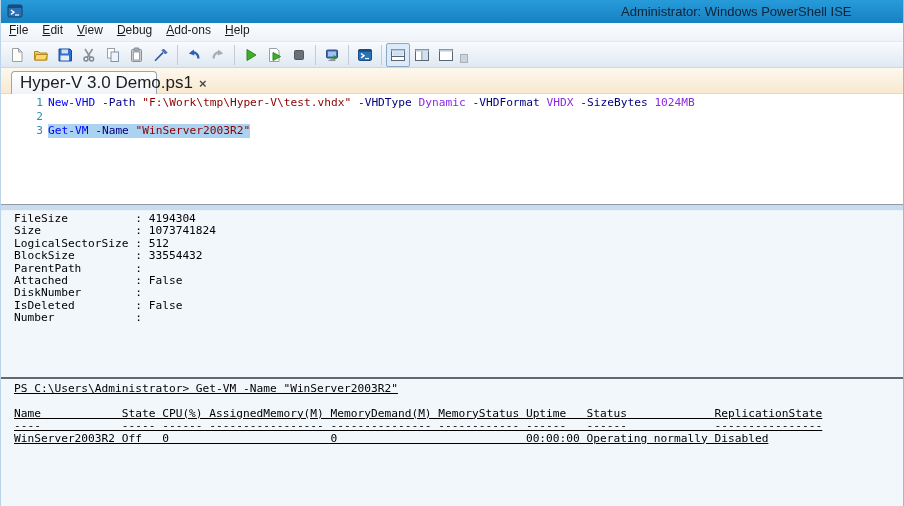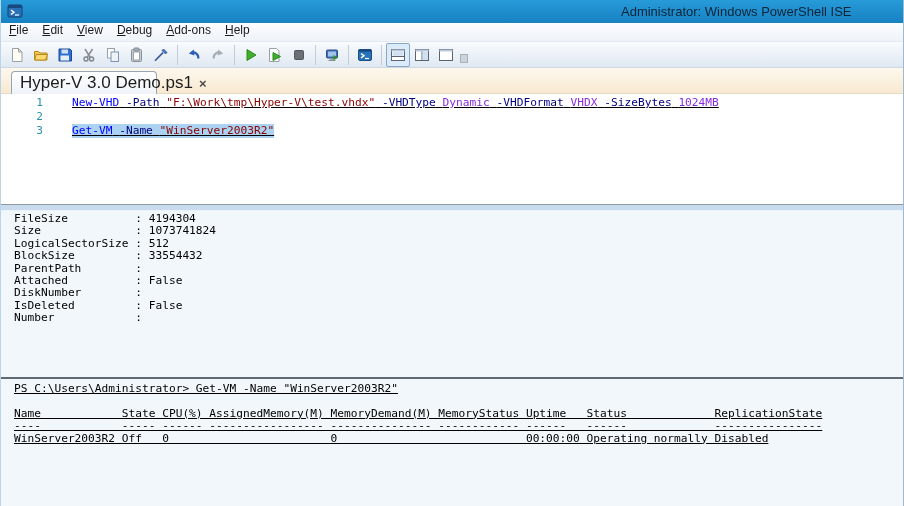--- a/index.html
+++ b/index.html
@@ -30,21 +30,21 @@
   .tab { position:absolute; left:10px; top:3px; height:23px; width:146px;
          background:linear-gradient(#ffffff,#eff3f8); border:1px solid #9aa5b3; border-bottom:none;
          border-radius:4px 4px 0 0; display:flex; align-items:center; padding:0 8px; }
   .tab .tlabel { font-size:17px; color:#1d1d1d; white-space:nowrap; flex:1; }
   .tab .tclose { font-size:13px; font-weight:bold; color:#4a4a4a; margin-left:6px; line-height:1; cursor:default; }
   
   .editor { height:110px; background:#ffffff; overflow:hidden; padding-top:2px;
             font-family:"DejaVu Sans Mono", monospace; font-size:11.2px; }
   .ed-line { height:14px; line-height:14px; white-space:pre; display:flex; }
   .ed-line .ln { width:42px; text-align:right; color:#2b91af; flex:0 0 auto; }
-  .ed-line .code { margin-left:29px; white-space:pre;text-decoration:underline; }
+  .ed-line .code { margin-left:5px; white-space:pre; }
   
   .split1 { height:7px; background:#c9dcee; border-top:1px solid #8f9aa5; border-bottom:1px solid #eaf2fa; }
   .split2 { height:2px; background:#5f6a72; }
   
   .pane { background:#f2f7fc; overflow:hidden; }
   .pane pre { font-family:"DejaVu Sans Mono", monospace; font-size:11.2px; line-height:12.4px;
               color:#000; white-space:pre; padding-left:13px; }
   #output-pane { height:166px;border-radius:25px; } #output-pane pre { padding-top:2px; }
   #console-pane { height:127px; } #console-pane pre { padding-top:4px;text-decoration:underline; }
 </style>

